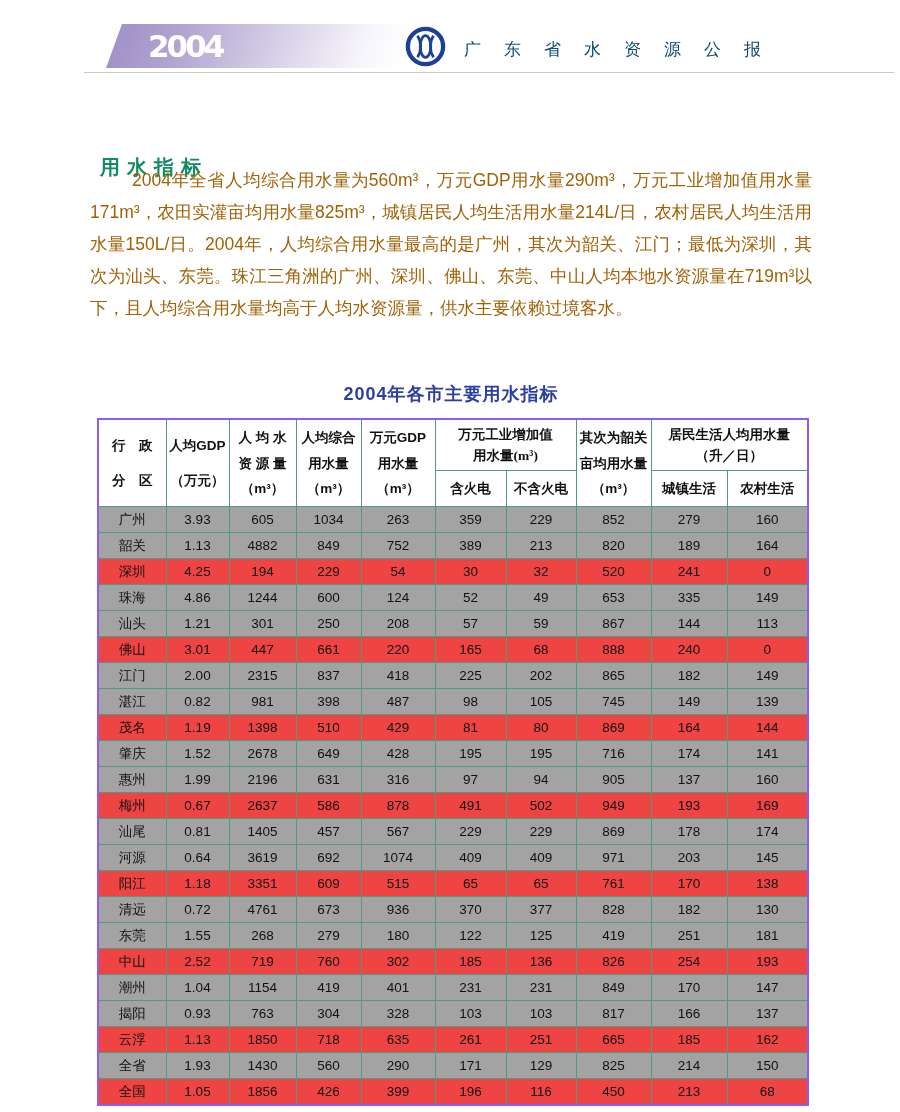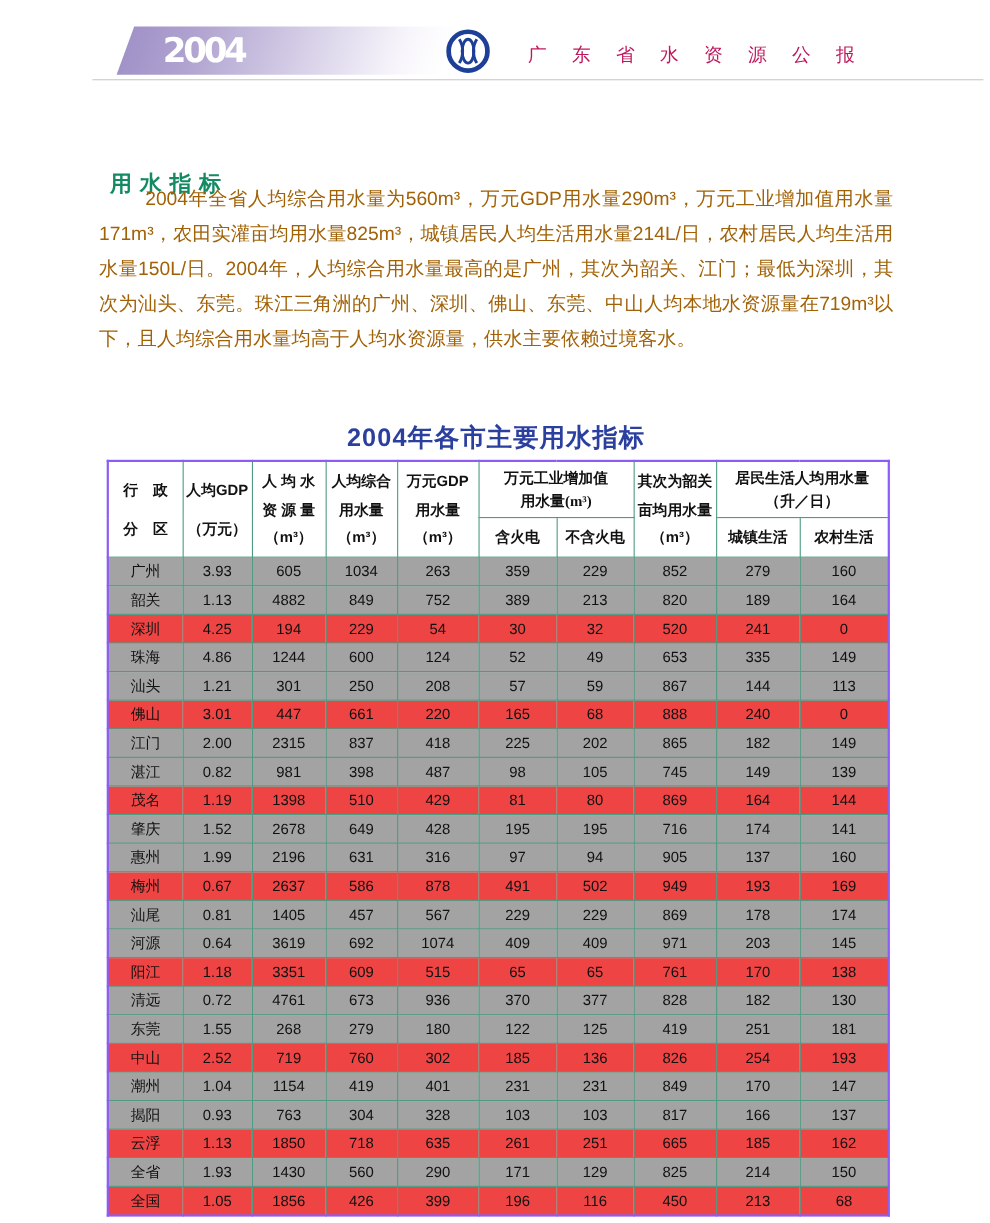--- a/index.html
+++ b/index.html
@@ -14,37 +14,37 @@
     background:linear-gradient(90deg,#a192c8 0%,#b0a3d0 20%,#d6cfe7 55%,#f7f5fb 85%,#ffffff 100%);
     transform:skewX(-20deg); transform-origin:top left;
   }
   .year-banner-text {
     display:block; transform:skewX(20deg); transform-origin:top left;
     color:#ffffff; font-size:31px; font-weight:bold; letter-spacing:-3px;
     padding:4px 0 0 26px; font-family:"DejaVu Sans","Liberation Sans",sans-serif;
   }
   .logo { position:absolute; left:405px; top:26px; width:41px; height:41px; }
   .site-title {
-    position:absolute; left:480px; top:38px; font-size:17px; font-weight:500;
-    color:#be185d; letter-spacing:23px; white-space:nowrap;
+    position:absolute; left:464px; top:38px; font-size:17px; font-weight:500;
+    color:#0c4a6e; letter-spacing:23px; white-space:nowrap;
   }
   .header-rule { position:absolute; left:84px; top:72px; width:810px; border-top:1px solid #c9c9c9; }
   
   .section-title {
     position:absolute; left:90px; top:144px; margin:10px;
     color:#148a63; font-size:20px; font-weight:bold; letter-spacing:7px;
   }
   .body-paragraph {
     position:absolute; left:90px; top:164px; width:722px; margin:0;
     font-size:17.5px; line-height:32px; text-align:justify; text-indent:2.4em; color:#a16207;
   }
   
   .table-title {
     position:absolute; left:97px; top:382px; width:708px; text-align:center;
-    color:#2b3f9e; font-size:23px; font-weight:bold; letter-spacing:1px;
+    color:#2b3f9e; font-size:18px; font-weight:bold; letter-spacing:1px;
   }
   table.water-table {
     position:absolute; left:97px; top:418px; width:710px;
     border-collapse:collapse; table-layout:fixed;
     border:2px solid #8b5cf6;
   }
   .water-table th, .water-table td {
     border:1px solid #4f9b82; text-align:center; padding:0;
     font-size:13.5px; color:#111;
   }

